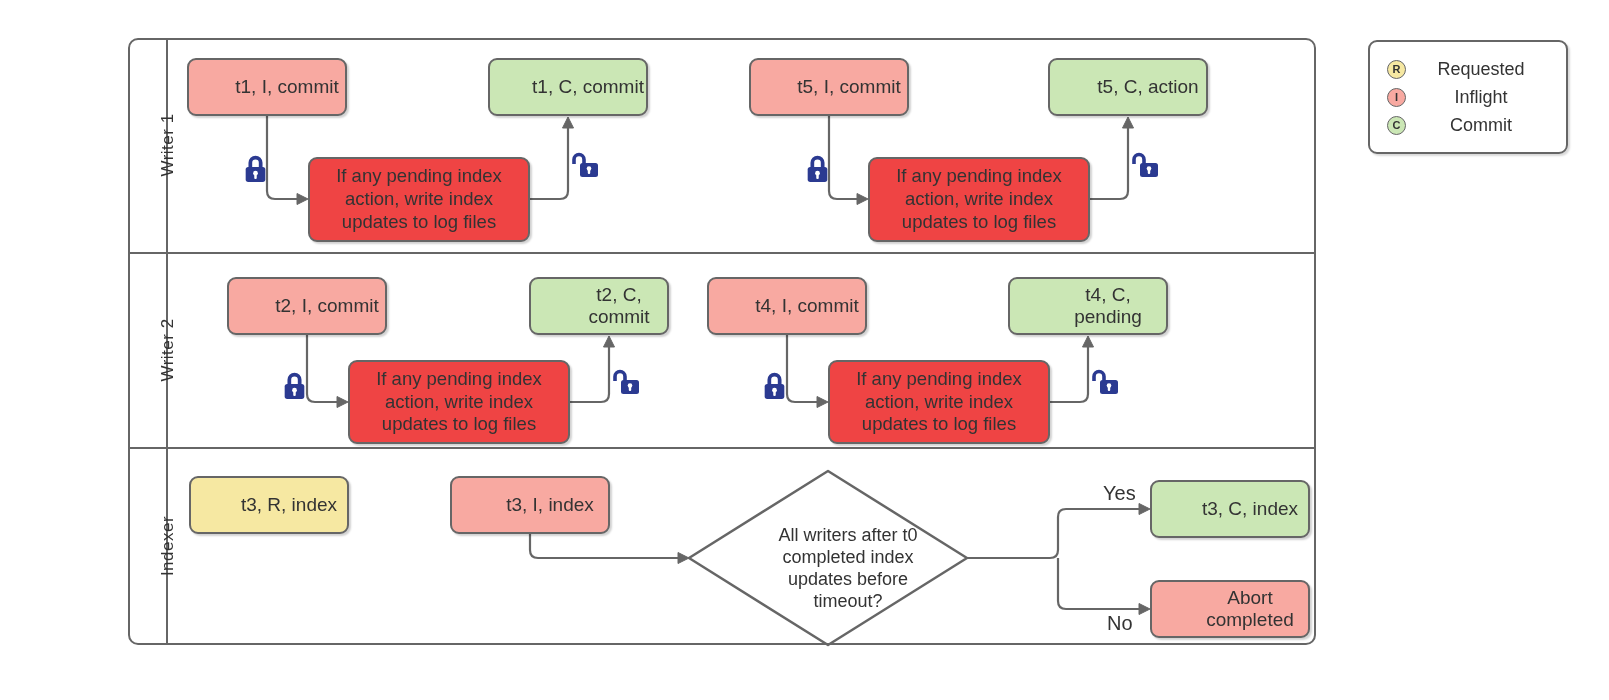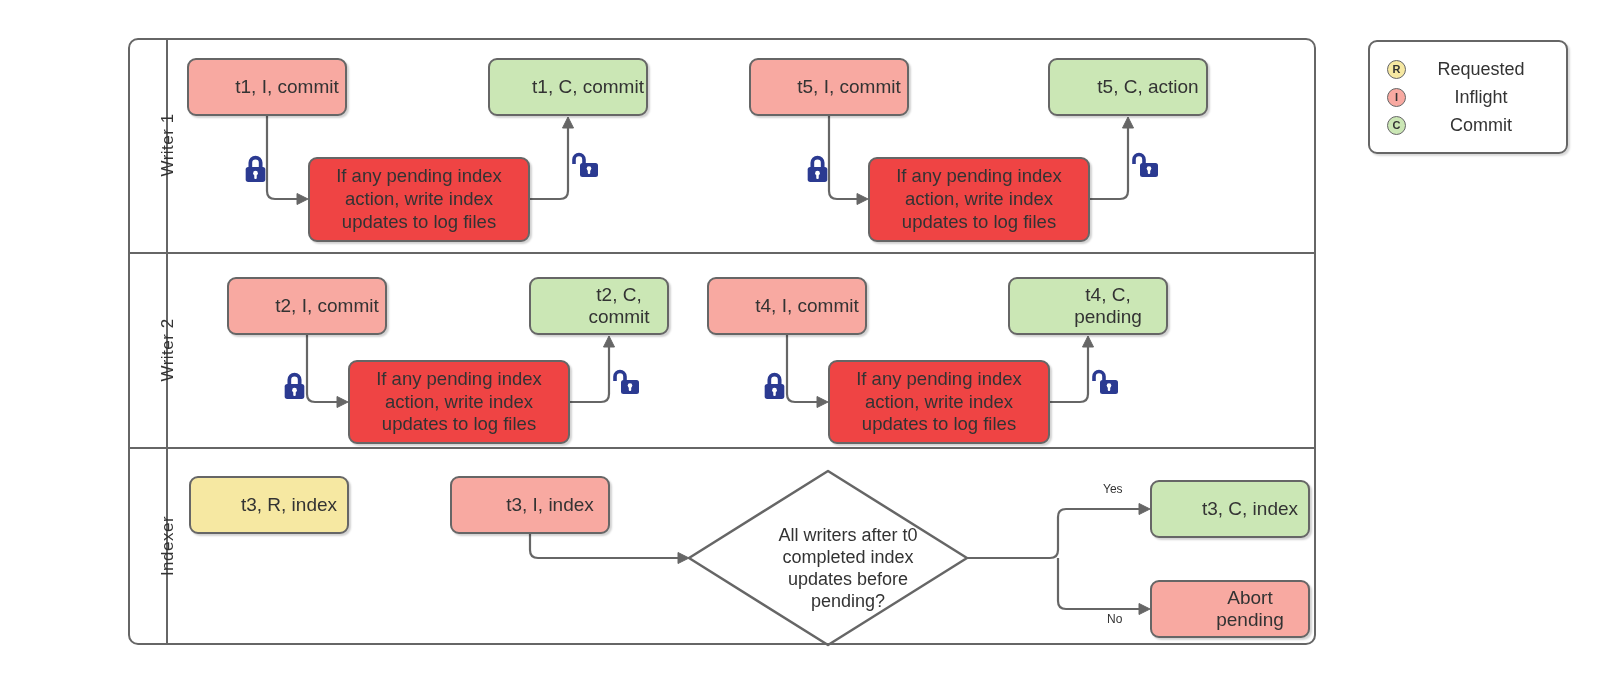--- a/index.html
+++ b/index.html
@@ -23,21 +23,21 @@
   .inflight{background:#f8a9a1;}
   .commit{background:#cbe7b5;}
   .requested{background:#f6e8a2;}
   .note{display:flex;align-items:center;justify-content:center;
         background:#ef4444;border:2.5px solid #666;border-radius:9px;
         font-size:18.5px;line-height:1.24;text-align:center;color:#333;
         box-shadow:2px 2px 2px rgba(0,0,0,.18);padding:2px 16px;}
 
   
   .decision-text{width:220px;text-align:center;font-size:18px;line-height:1.22;color:#333;}
-  .branch-label{font-size:12px;color:#333;}
+  .branch-label{font-size:20px;color:#333;}
 
   
   .legend{border:2px solid #666;border-radius:9px;display:flex;flex-direction:column;
           justify-content:center;gap:7px;padding:8px 10px 8px 17px;
           box-shadow:2px 2px 2px rgba(0,0,0,.15);}
   .legend-row{display:flex;align-items:center;}
   .legend-dot{width:19px;height:19px;border-radius:50%;border:1.8px solid #666;
           display:flex;align-items:center;justify-content:center;
           font-size:11px;font-weight:bold;color:#333;box-sizing:border-box;flex:0 0 auto;}
   .legend-label{flex:1;text-align:center;font-size:18px;color:#333;}
@@ -129,23 +129,23 @@
   <div class="abs evt inflight" style="left:227px;top:277px;width:160px;height:58px;">t2, I, commit</div>
   <div class="abs evt commit" style="left:529px;top:277px;width:140px;height:58px;">t2, C, commit</div>
   <div class="abs evt inflight" style="left:707px;top:277px;width:160px;height:58px;">t4, I, commit</div>
   <div class="abs evt commit" style="left:1008px;top:277px;width:160px;height:58px;">t4, C, pending</div>
   <div class="abs note" style="left:348px;top:360px;width:222px;height:84px;">If any pending index action, write index updates to log files</div>
   <div class="abs note" style="left:828px;top:360px;width:222px;height:84px;">If any pending index action, write index updates to log files</div>
 
   <div class="abs evt requested" style="left:189px;top:476px;width:160px;height:58px;">t3, R, index</div>
   <div class="abs evt inflight" style="left:450px;top:476px;width:160px;height:58px;">t3, I, index</div>
   <div class="abs evt commit" style="left:1150px;top:480px;width:160px;height:58px;">t3, C, index</div>
-  <div class="abs evt inflight" style="left:1150px;top:580px;width:160px;height:58px;">Abort pending</div>
+  <div class="abs evt inflight" style="left:1150px;top:580px;width:160px;height:58px;">Abort completed</div>
 
-  <div class="abs decision-text" style="left:718px;top:525px;">All writers after t0 completed index updates before pending?</div>
+  <div class="abs decision-text" style="left:718px;top:525px;">All writers after t0 completed index updates before timeout?</div>
   <div class="abs branch-label" style="left:1063px;top:482px;">Yes</div>
   <div class="abs branch-label" style="left:1067px;top:612px;">No</div>
 
   <div class="abs legend" style="left:1368px;top:40px;width:200px;height:114px;">
     <div class="legend-row">
       <span class="legend-dot requested">R</span>
       <span class="legend-label">Requested</span>
     </div>
     <div class="legend-row">
       <span class="legend-dot inflight">I</span>

